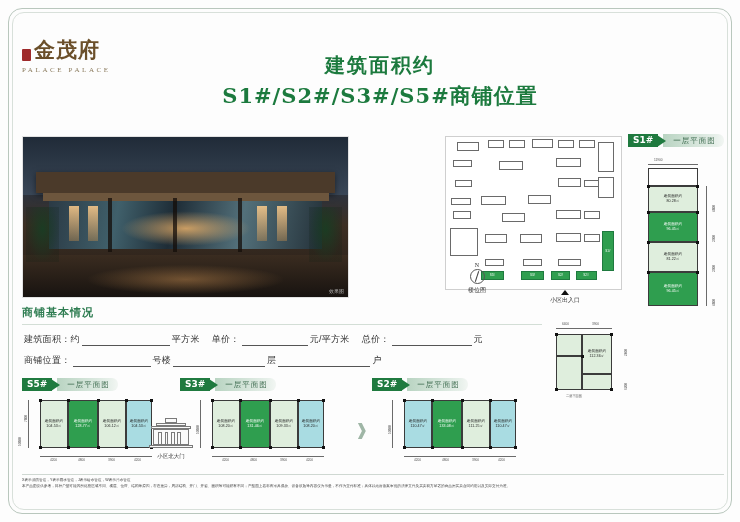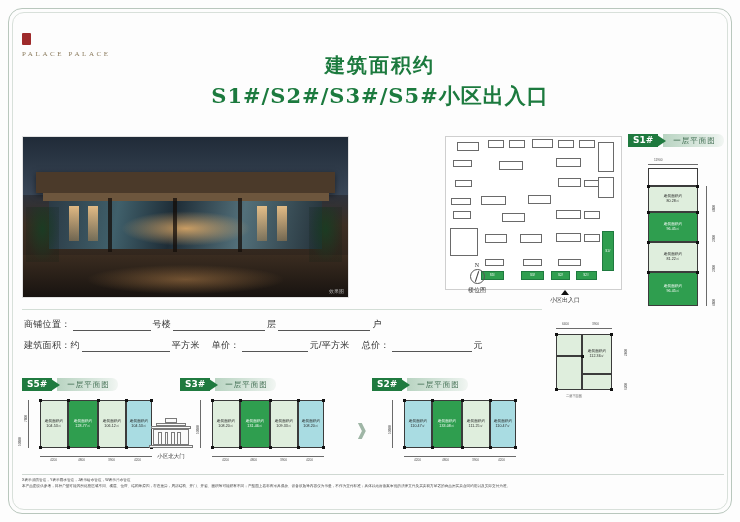--- a/index.html
+++ b/index.html
@@ -163,27 +163,28 @@
 <body>
 
 <div class="page">
 
   <div class="frame-outer"></div>
   <div class="frame-inner"></div>
 
   <div class="logo">
     <div class="logo-row">
       <span class="logo-seal"></span>
+      <span class="logo-cn">金茂府</span>
     </div>
     <div class="logo-en">PALACE PALACE</div>
   </div>
 
   <div class="title-wrap">
     <div class="title-1">建筑面积约</div>
-    <div class="title-2">S1#/S2#/S3#/S5#小区出入口</div>
+    <div class="title-2">S1#/S2#/S3#/S5#商铺位置</div>
   </div>
 
   <div class="photo">
     <div class="ph-sky"></div>
     <div class="ph-roof"></div>
     <div class="ph-slab"></div>
     <div class="ph-glass"></div>
     <div class="ph-warm"></div>
     <div class="ph-win" style="left:14%"></div>
     <div class="ph-win" style="left:20%"></div>
@@ -193,42 +194,43 @@
     <div class="ph-col" style="left:46%"></div>
     <div class="ph-col" style="left:66%"></div>
     <div class="ph-ground"></div>
     <div class="ph-refl"></div>
     <div class="ph-tree" style="left:1%"></div>
     <div class="ph-tree" style="left:88%"></div>
     <div class="ph-tag">效果图</div>
   </div>
 
   <div class="form-block">
+    <div class="form-title">商铺基本情况</div>
     <div class="form-rule"></div>
-
-    <div class="form-line">
-      <span class="lbl">商铺位置：</span>
-      <span class="blank b-78"></span>
-      <span class="lbl">号楼</span>
-      <span class="blank b-92"></span>
-      <span class="lbl">层</span>
-      <span class="blank b-92"></span>
-      <span class="lbl">户</span>
-    </div>
 
     <div class="form-line">
       <span class="lbl">建筑面积：约</span>
       <span class="blank b-88"></span>
       <span class="lbl">平方米</span>
       <span class="lbl" style="padding-left:10px">单价：</span>
       <span class="blank b-66"></span>
       <span class="lbl">元/平方米</span>
       <span class="lbl" style="padding-left:10px">总价：</span>
       <span class="blank b-80"></span>
       <span class="lbl">元</span>
+    </div>
+
+    <div class="form-line">
+      <span class="lbl">商铺位置：</span>
+      <span class="blank b-78"></span>
+      <span class="lbl">号楼</span>
+      <span class="blank b-92"></span>
+      <span class="lbl">层</span>
+      <span class="blank b-92"></span>
+      <span class="lbl">户</span>
     </div>
   </div>
 
   <div class="site">
     <div class="bldg" style="left:6%;top:3%;width:13%;height:6%"></div>
     <div class="bldg" style="left:24%;top:2%;width:9%;height:5%"></div>
     <div class="bldg" style="left:36%;top:2%;width:9%;height:5%"></div>
     <div class="bldg" style="left:49%;top:1%;width:12%;height:6%"></div>
     <div class="bldg" style="left:64%;top:2%;width:9%;height:5%"></div>
     <div class="bldg" style="left:76%;top:2%;width:9%;height:5%"></div>

